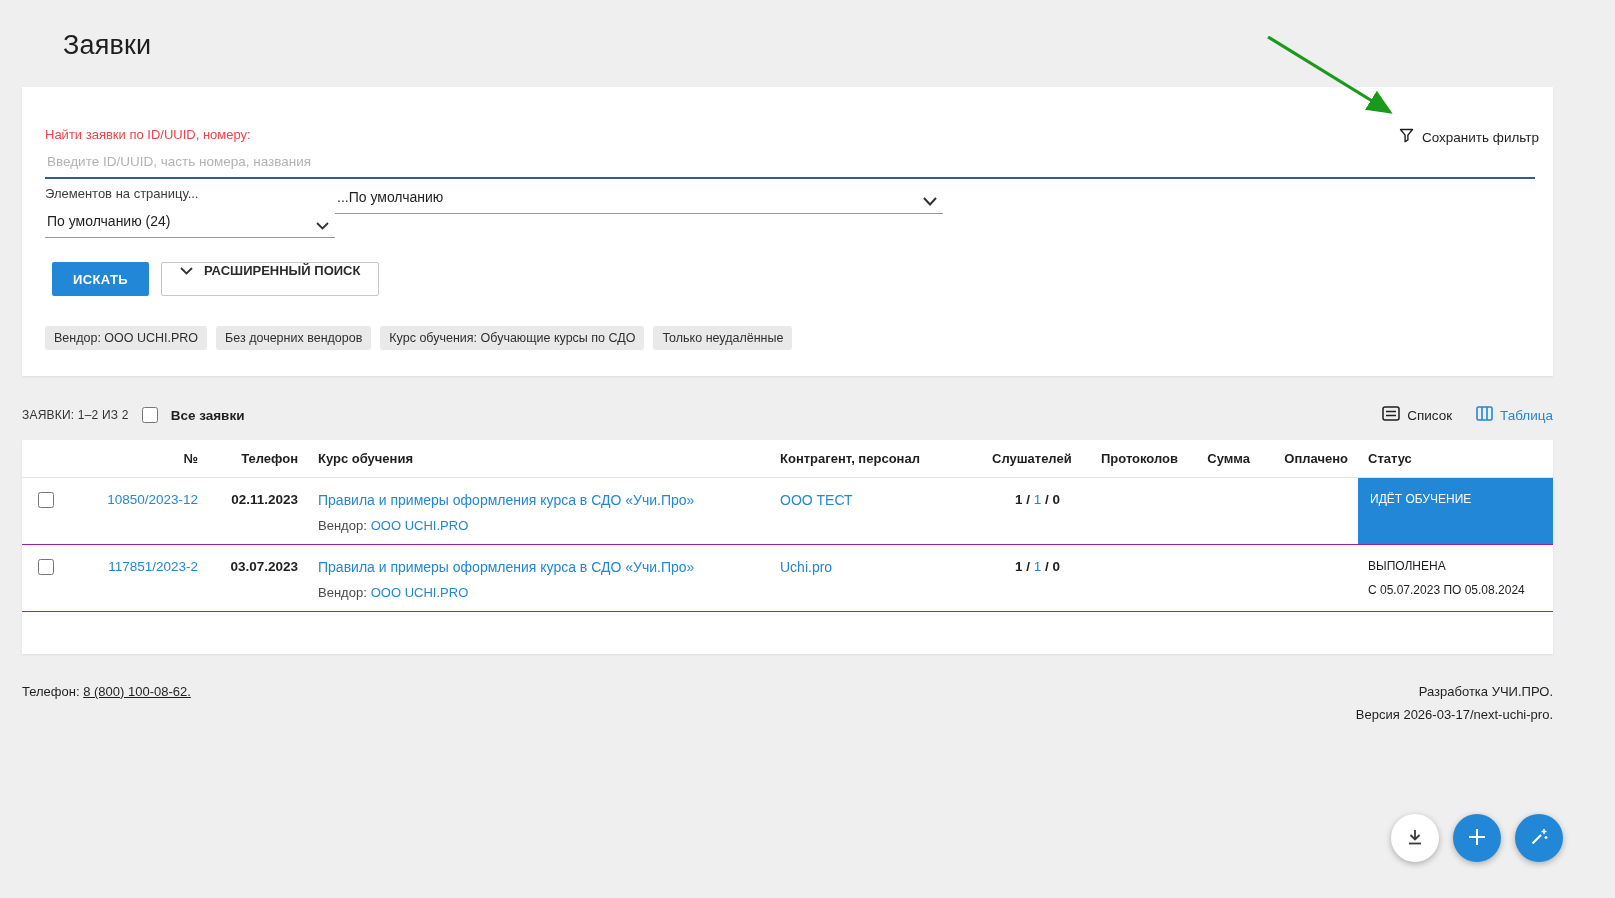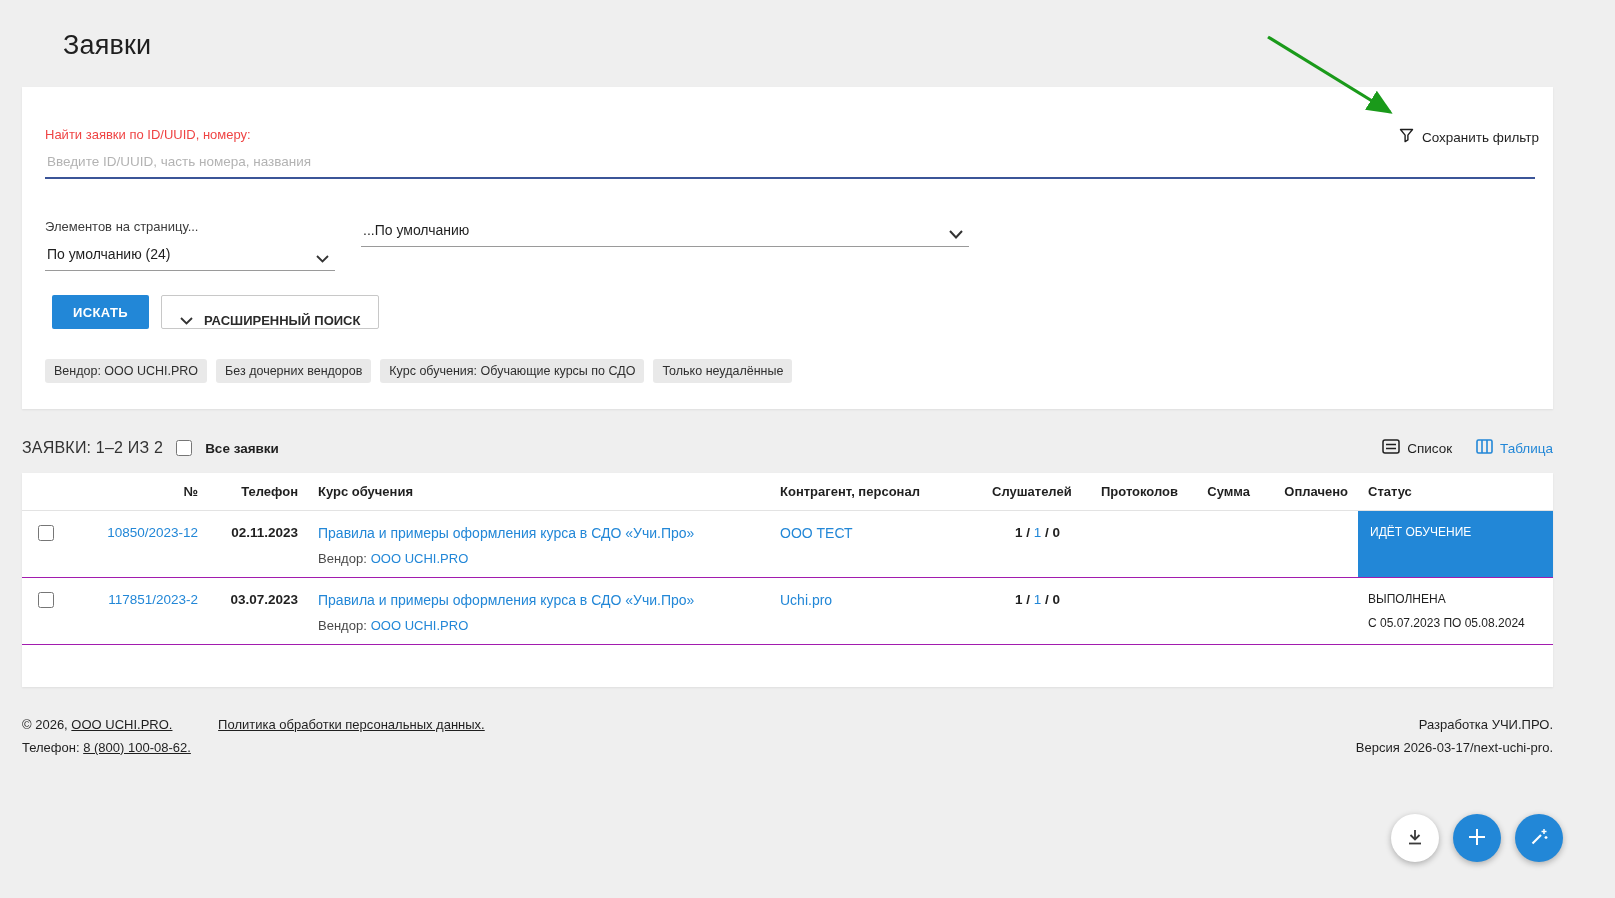--- a/index.html
+++ b/index.html
@@ -31,56 +31,56 @@
     font-size:13.5px; color:#1f1f1f; cursor:pointer;margin-top:28px;
   }
   .field-label { display:block; font-size:13px; color:#ef4444; margin-bottom:6px; }
   .search-input {
     width:100%; border:none; border-bottom:2px solid #3b5598;
     font-size:13.5px; padding:6px 2px 8px; outline:none;
     color:#333; background:transparent; font-family:inherit;
   }
   .search-input::placeholder { color:#b3b3b3; }
 
-  .selects-row { margin-top:40px; display:flex; gap:26px; }
+  .selects-row { margin-top:7px; display:flex; }
   .select-group { cursor:pointer; }
   .select-group.per-page { width:290px; }
   .select-group.sort { width:608px; }
   .select-label { font-size:13px; color:#3c3c3c; margin-bottom:9px; }
   .select-value {
     position:relative; font-size:14px; color:#1f1f1f;
     padding:3px 28px 8px 2px; border-bottom:1px solid #9a9a9a;
   }
   .select-value .chev { position:absolute; right:6px; top:7px; }
 
   .buttons-row { margin-top:24px; display:flex; gap:12px; align-items:center;padding-left:7px; }
   .btn-search {
     background:var(--accent); color:#fff; border:none;
     font-size:13px; font-weight:700; letter-spacing:.4px;
     padding:0 21px; height:34px; border-radius:2px; cursor:pointer; font-family:inherit;
   }
   .btn-advanced {
     background:#fff; border:1px solid #c8c8c8; height:34px; border-radius:2px;
-    display:flex; align-items:flex-end; gap:11px; padding:0 18px;
+    display:flex; align-items:flex-start; gap:11px; padding:0 18px;
     font-size:13px; font-weight:600; color:#2b2b2b; cursor:pointer; font-family:inherit;
   }
 
   .chips-row { margin-top:30px; display:flex; gap:9px; }
   .chip {
     background:#e9e9e9; border-radius:3px; padding:5px 9px;
     font-size:12.5px; color:#2f2f2f; cursor:pointer; white-space:nowrap;
   }
 
   
   .list-controls {
     display:flex; justify-content:space-between; align-items:center;
     margin:30px 62px 0 22px;
   }
   .lc-left { display:flex; align-items:center; gap:13px; }
-  .count-label { font-size:16px; color:#333; letter-spacing:.2px; }
+  .count-label { font-size:12px; color:#333; letter-spacing:.2px; }
   input[type=checkbox] { width:16px; height:16px; accent-color:var(--accent); cursor:pointer; }
   .select-all-label { font-size:13.5px; font-weight:600; color:#1f1f1f; }
   .lc-right { display:flex; align-items:center; gap:24px; }
   .view-toggle { display:flex; align-items:center; gap:7px; font-size:13.5px; cursor:pointer; }
   .view-toggle.list { color:#1f1f1f; }
   .view-toggle.table { color:var(--accent); }
 
   
   .table-card {
     background:#fff; margin:16px 62px 0 22px; padding-bottom:42px;
@@ -315,25 +315,20 @@
           <div class="status-period">С 05.07.2023 ПО 05.08.2024</div>
         </td>
       </tr>
     </tbody>
   </table>
 </section>
 
 <footer class="page-footer">
   <div class="footer-left">
     <div>
-      <span>©  2026,</span>
-      <a>ООО UCHI.PRO.</a>
-      <a class="policy-link">Политика обработки персональных данных.</a>
-    </div>
-    <div>
       <span>Телефон:</span>
       <a>8 (800) 100-08-62.</a>
     </div>
   </div>
   <div class="footer-right">
     <div>Разработка УЧИ.ПРО.</div>
     <div>Версия 2026-03-17/next-uchi-pro.</div>
   </div>
 </footer>
 

